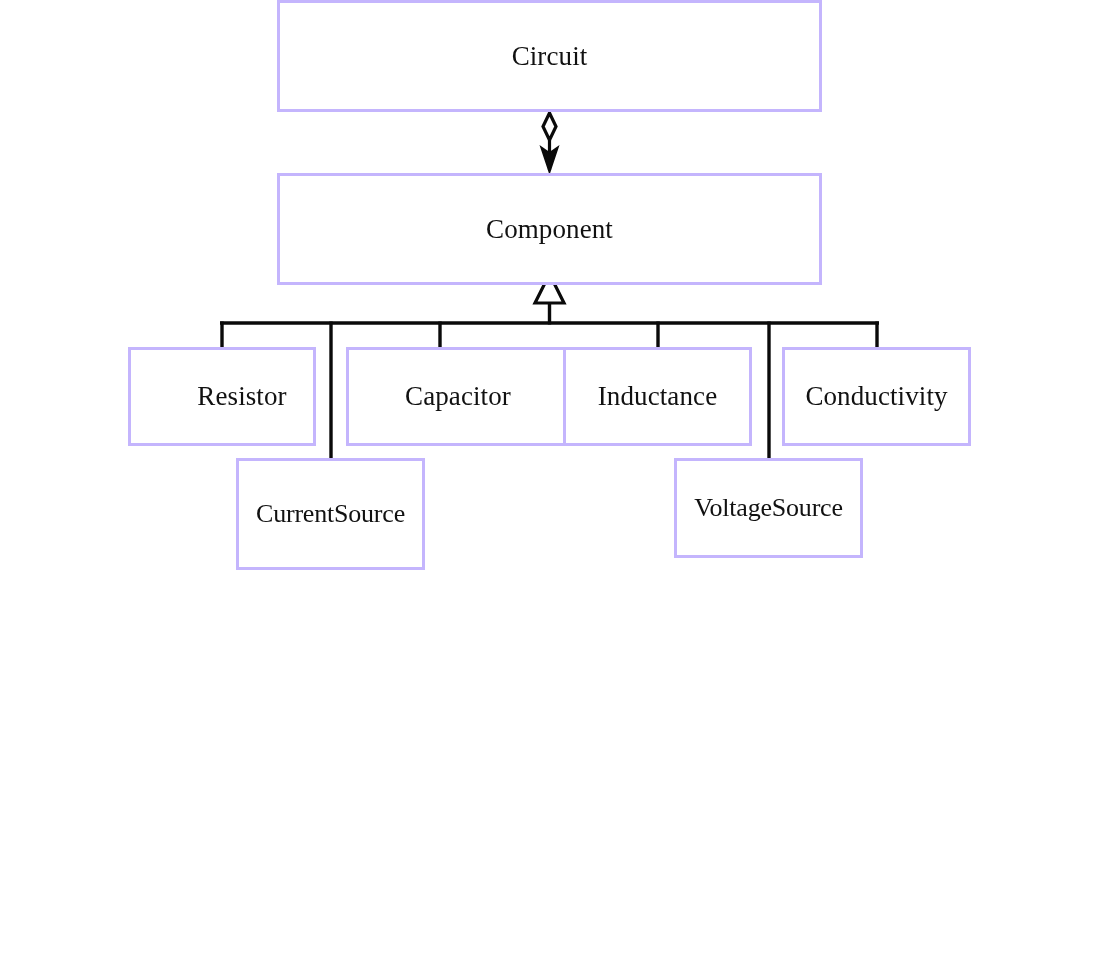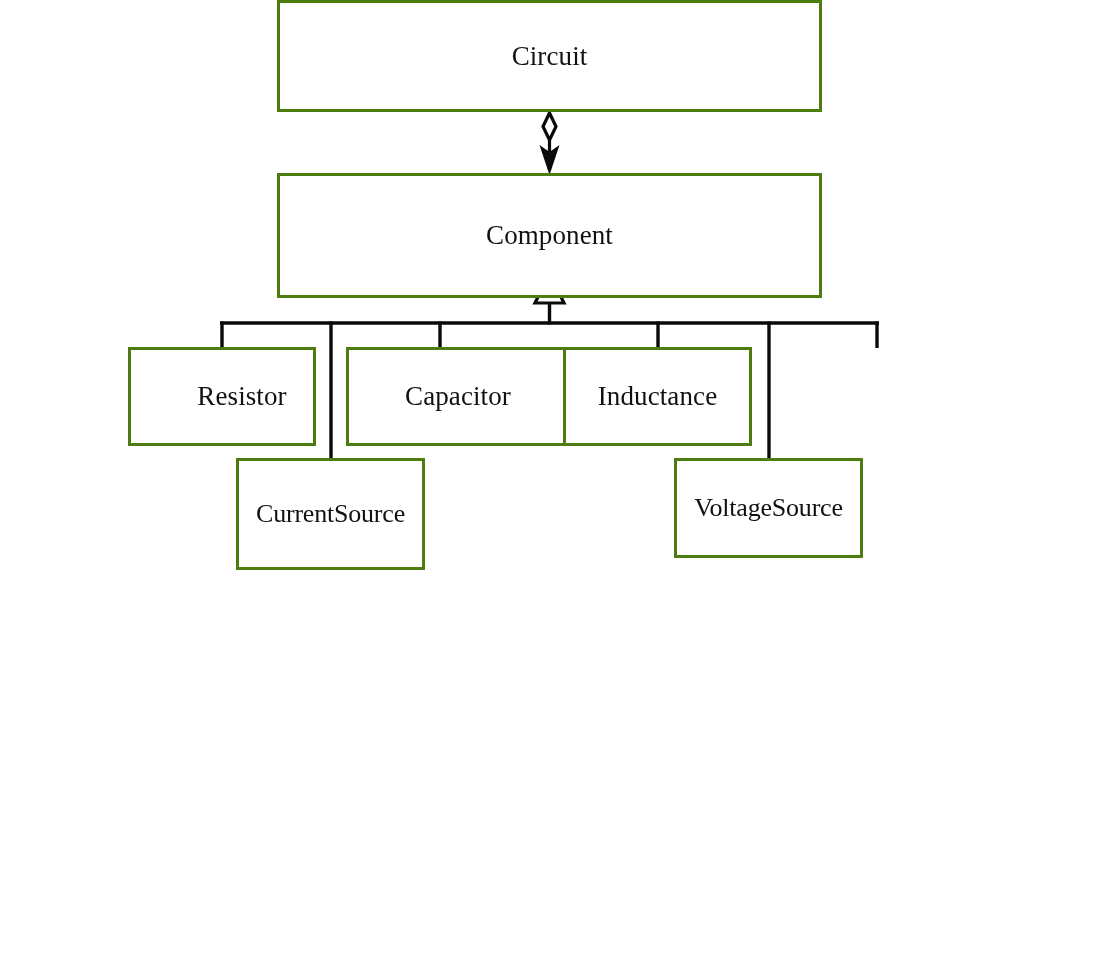--- a/index.html
+++ b/index.html
@@ -23,21 +23,21 @@
     position: absolute;
     left: 0;
     top: 0;
     width: 1100px;
     height: 964px;
     display: block;
   }
   .uml-box {
     position: absolute;
     box-sizing: border-box;
-    border: 3px solid #4d7c0f;
+    border: 3px solid #c4b5fd;
     background: #ffffff;
     display: flex;
     align-items: center;
     justify-content: center;
     z-index: 3;
   }
   .uml-box-label {
     font-family: "Liberation Serif", "DejaVu Serif", serif;
     font-size: 27px;
     line-height: 1;
@@ -45,21 +45,21 @@
     letter-spacing: 0.1px;
     white-space: nowrap;
     text-align: center;
   }
   .label-tight {
     font-size: 26px;
     letter-spacing: -0.2px;
   }
   
   #node-circuit       { left: 277px; top: 0px;   width: 545px; height: 112px; }
-  #node-component     { left: 277px; top: 173px; width: 545px; height: 125px; }
+  #node-component     { left: 277px; top: 173px; width: 545px; height: 112px; }
   #node-resistor      { left: 128px; top: 347px; width: 188px; height: 99px; padding-left: 40px; }
   #node-capacitor     { left: 346px; top: 347px; width: 224px; height: 99px; }
   #node-inductance    { left: 563px; top: 347px; width: 189px; height: 99px; }
   #node-conductivity  { left: 782px; top: 347px; width: 189px; height: 99px; }
   #node-currentsource { left: 236px; top: 458px; width: 189px; height: 112px; }
   #node-voltagesource { left: 674px; top: 458px; width: 189px; height: 100px; }
 </style>
 </head>
 <body>
 
@@ -111,20 +111,23 @@
   </div>
 
   <div class="uml-box" id="node-capacitor">
     <span class="uml-box-label">Capacitor</span>
   </div>
 
   <div class="uml-box" id="node-inductance">
     <span class="uml-box-label">Inductance</span>
   </div>
 
+  <div class="uml-box" id="node-conductivity">
+    <span class="uml-box-label">Conductivity</span>
+  </div>
 
   <div class="uml-box" id="node-currentsource">
     <span class="uml-box-label label-tight">CurrentSource</span>
   </div>
 
   <div class="uml-box" id="node-voltagesource">
     <span class="uml-box-label label-tight">VoltageSource</span>
   </div>
 
 </div>

